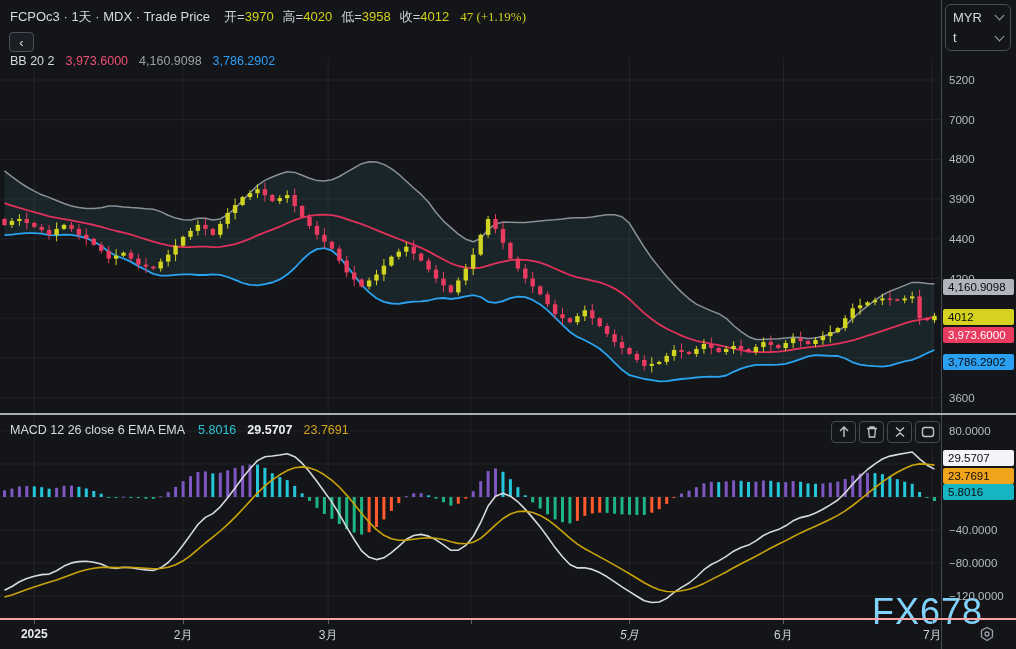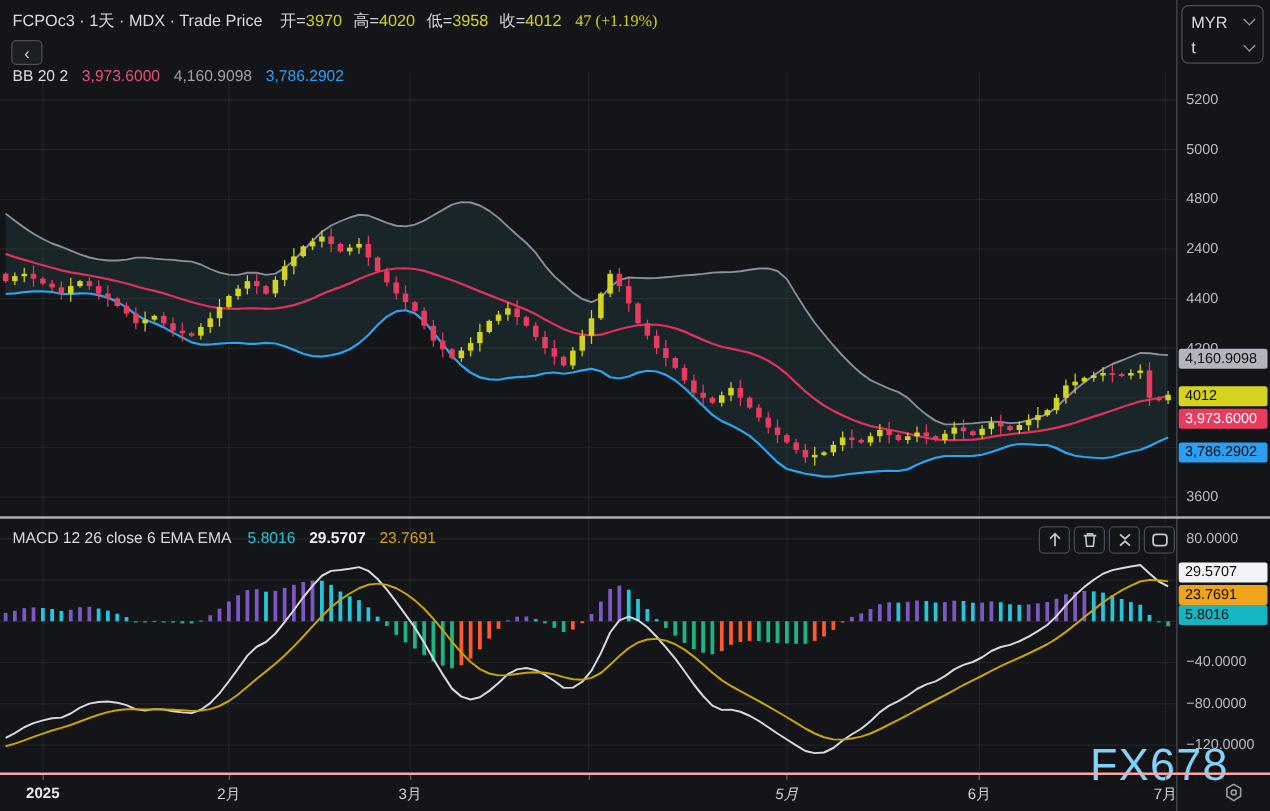--- a/index.html
+++ b/index.html
@@ -514,23 +514,23 @@
     </button>
     <button class="tool-btn">
       <svg width="18" height="18" viewBox="0 0 18 18">
         <rect x="3.5" y="4.5" width="11" height="9" rx="2.5" fill="none" stroke="#c2c6ce" stroke-width="1.4"></rect>
       </svg>
     </button>
   </div>
 
   <div id="price-axis">
       <div class="tick" style="top: 72px;">5200</div>
-      <div class="tick" style="top: 111.7px;">5000</div>
+      <div class="tick" style="top: 111.7px;">7000</div>
       <div class="tick" style="top: 151.4px;">4800</div>
-      <div class="tick" style="top: 191.1px;">2400</div>
+      <div class="tick" style="top: 191.1px;">3900</div>
       <div class="tick" style="top: 230.8px;">4400</div>
       <div class="tick" style="top: 270.5px;">4200</div>
       <div class="tick" style="top: 389.6px;">3600</div>
       <div class="tick" style="top: 423px;">80.0000</div>
       <div class="tick" style="top: 522px;">−40.0000</div>
       <div class="tick" style="top: 555px;">−80.0000</div>
       <div class="tick" style="top: 588px;">−120.0000</div>
       <div class="badge gray" style="top: 279px;">4,160.9098</div>
       <div class="badge yellow" style="top: 309px;">4012</div>
       <div class="badge pink" style="top: 327px;">3,973.6000</div>

